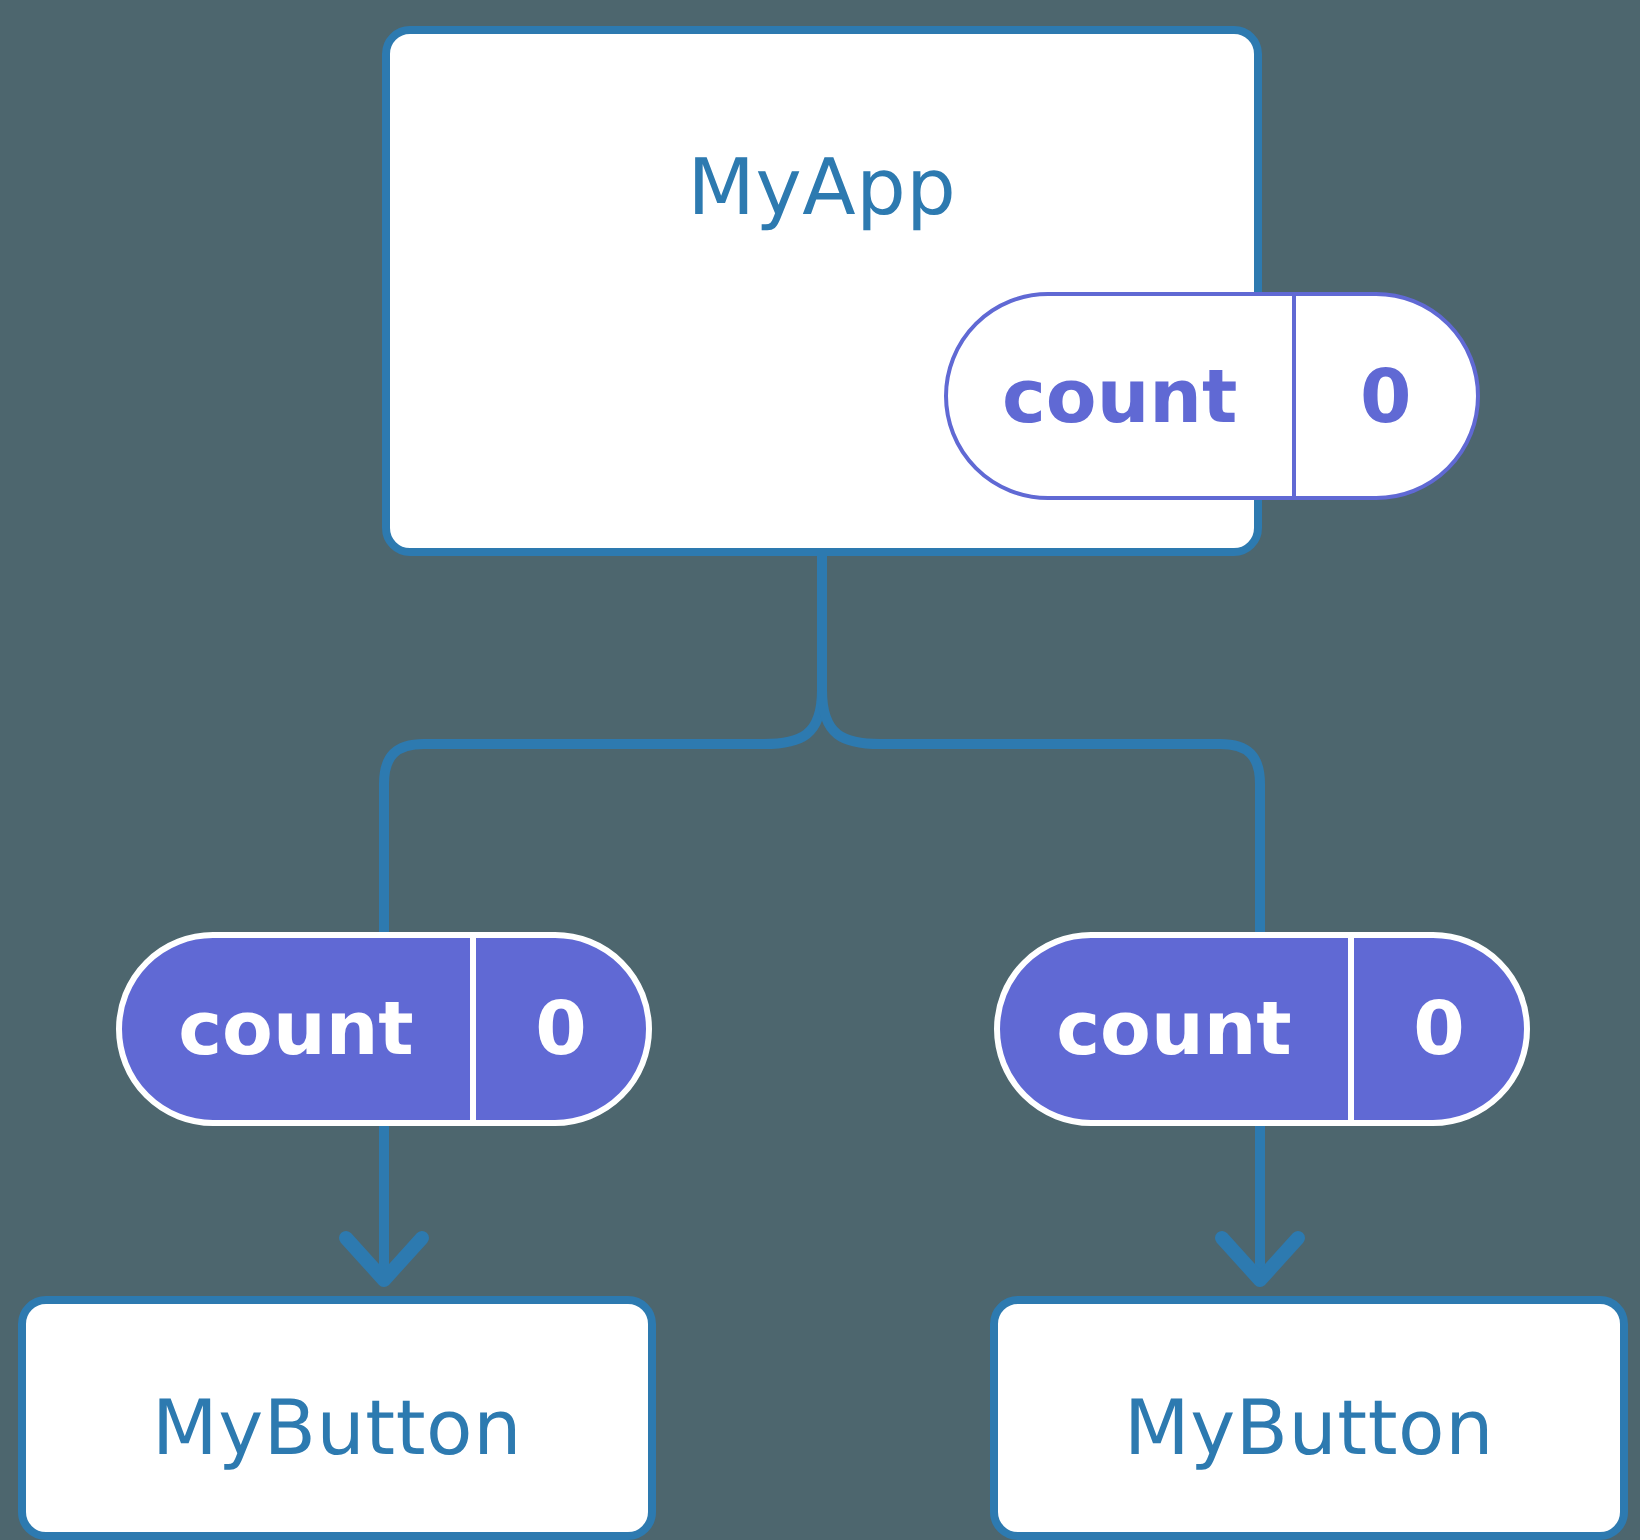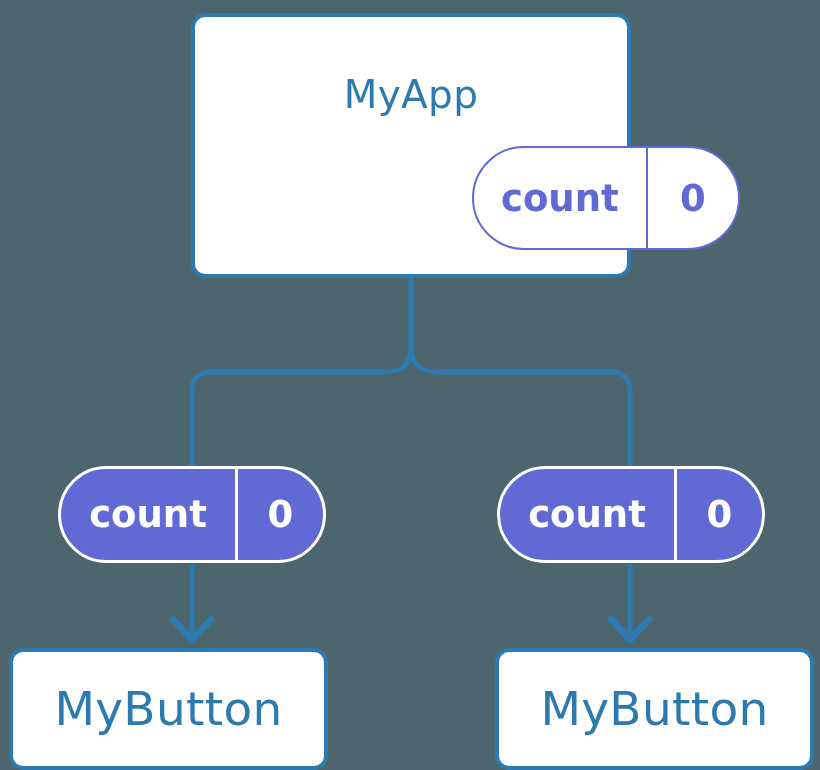--- a/index.html
+++ b/index.html
@@ -69,22 +69,22 @@
     width: 319px;
     height: 122px;
   }
   #button-box-right {
     left: 495px;
     top: 648px;
     width: 319px;
     height: 122px;
   }
   .button-title {
-    top: 29px;
-    font-size: 47px;
+    top: 40px;
+    font-size: 38px;
   }
 
   
   .state-pill {
     position: absolute;
     box-sizing: border-box;
     display: flex;
     align-items: stretch;
     border-radius: 999px;
     overflow: hidden;

